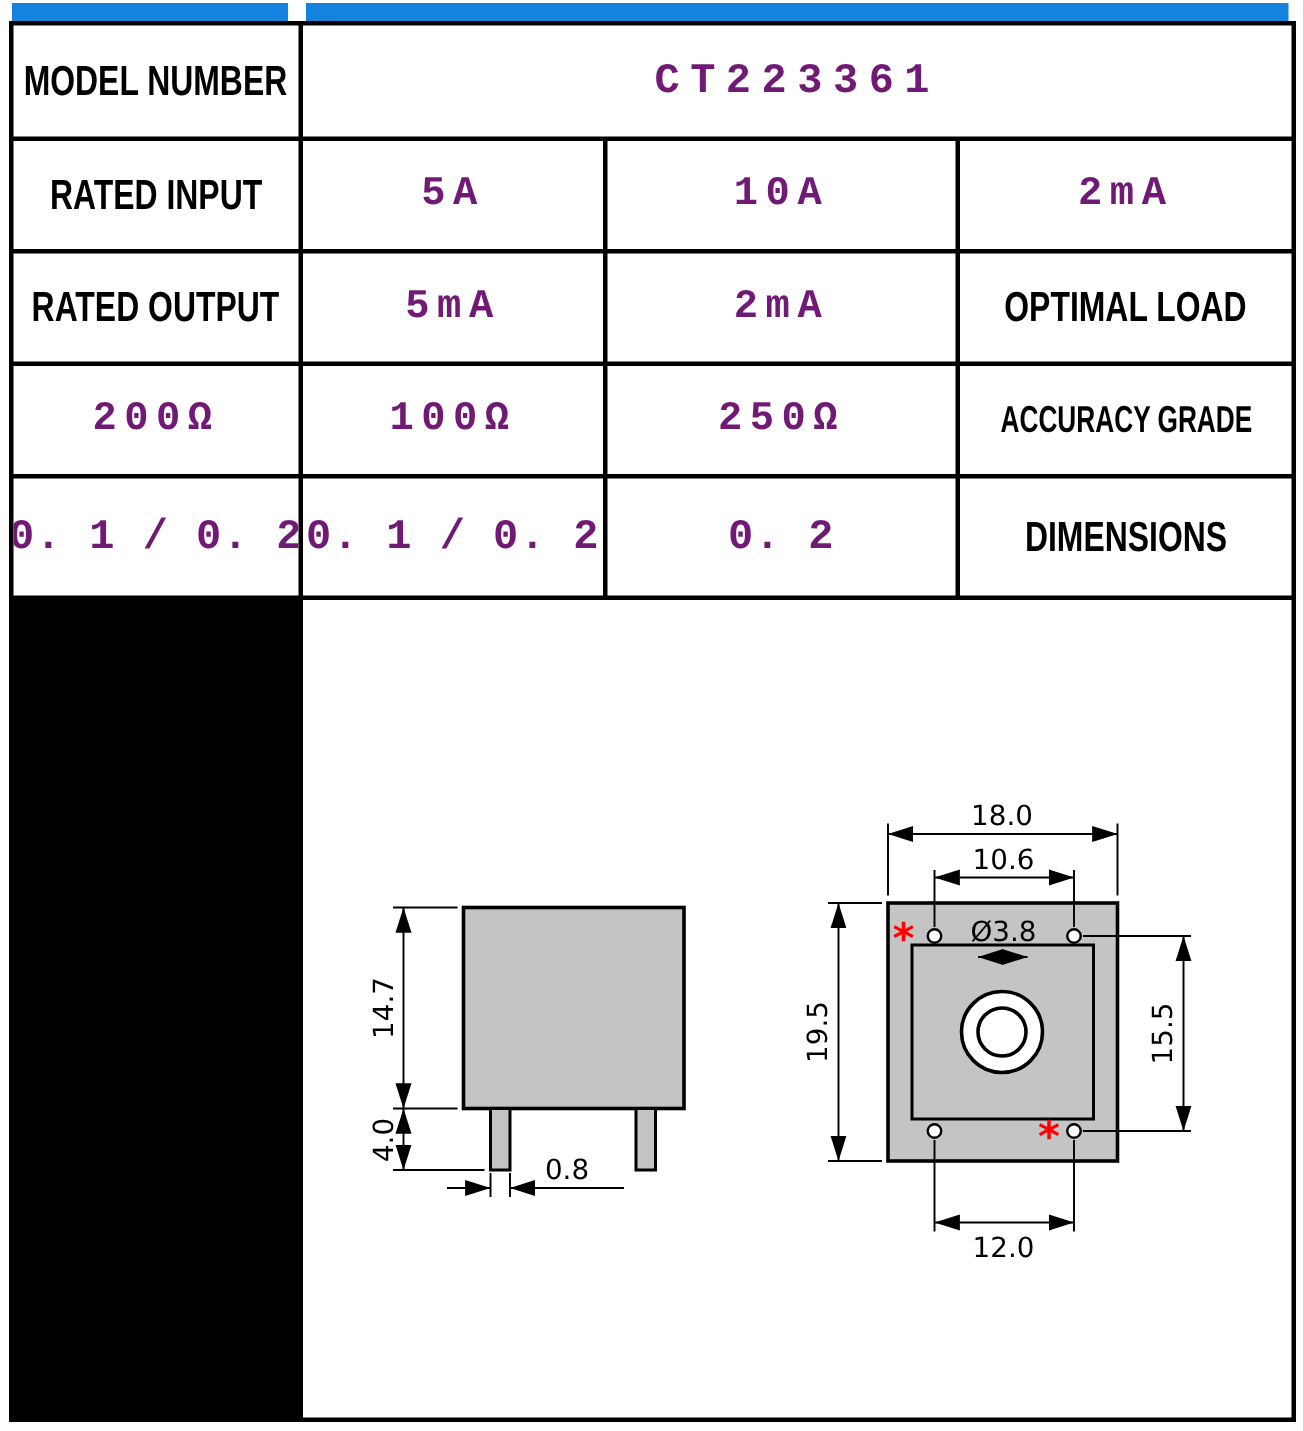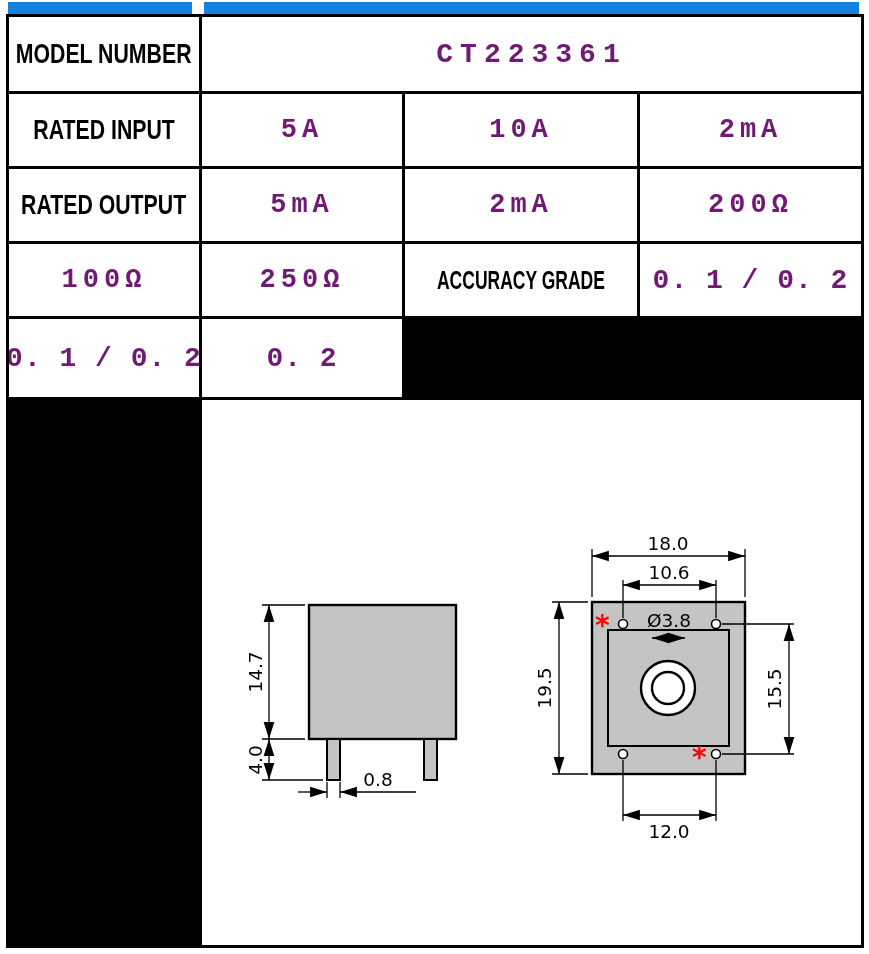--- a/index.html
+++ b/index.html
@@ -92,20 +92,23 @@
       <span class="cond">RATED OUTPUT</span>
     </div>
     <div class="cell">
       <span class="val">5mA</span>
     </div>
     <div class="cell">
       <span class="val">2mA</span>
     </div>
 
     <div class="cell">
+      <span class="cond">OPTIMAL LOAD</span>
+    </div>
+    <div class="cell">
       <span class="val">200Ω</span>
     </div>
     <div class="cell">
       <span class="val">100Ω</span>
     </div>
     <div class="cell">
       <span class="val">250Ω</span>
     </div>
 
     <div class="cell">
@@ -114,20 +117,23 @@
     <div class="cell">
       <span class="val sm">0. 1 / 0. 2</span>
     </div>
     <div class="cell">
       <span class="val sm">0. 1 / 0. 2</span>
     </div>
     <div class="cell">
       <span class="val sm">0. 2</span>
     </div>
 
+    <div class="cell">
+      <span class="cond">DIMENSIONS</span>
+    </div>
     <div class="cell span3 dims-cell">
       <svg viewBox="0 0 659 545" preserveAspectRatio="xMidYMid meet">
         <defs>
           <marker id="arw" viewBox="0 0 12 12" refX="12" refY="6" markerWidth="13" markerHeight="13" orient="auto-start-reverse">
             <path d="M0,2.2 L12,6 L0,9.8 z" fill="#000"></path>
           </marker>
         </defs>
 
         <g>
           <rect class="part" x="107" y="205" width="147" height="134"></rect>

